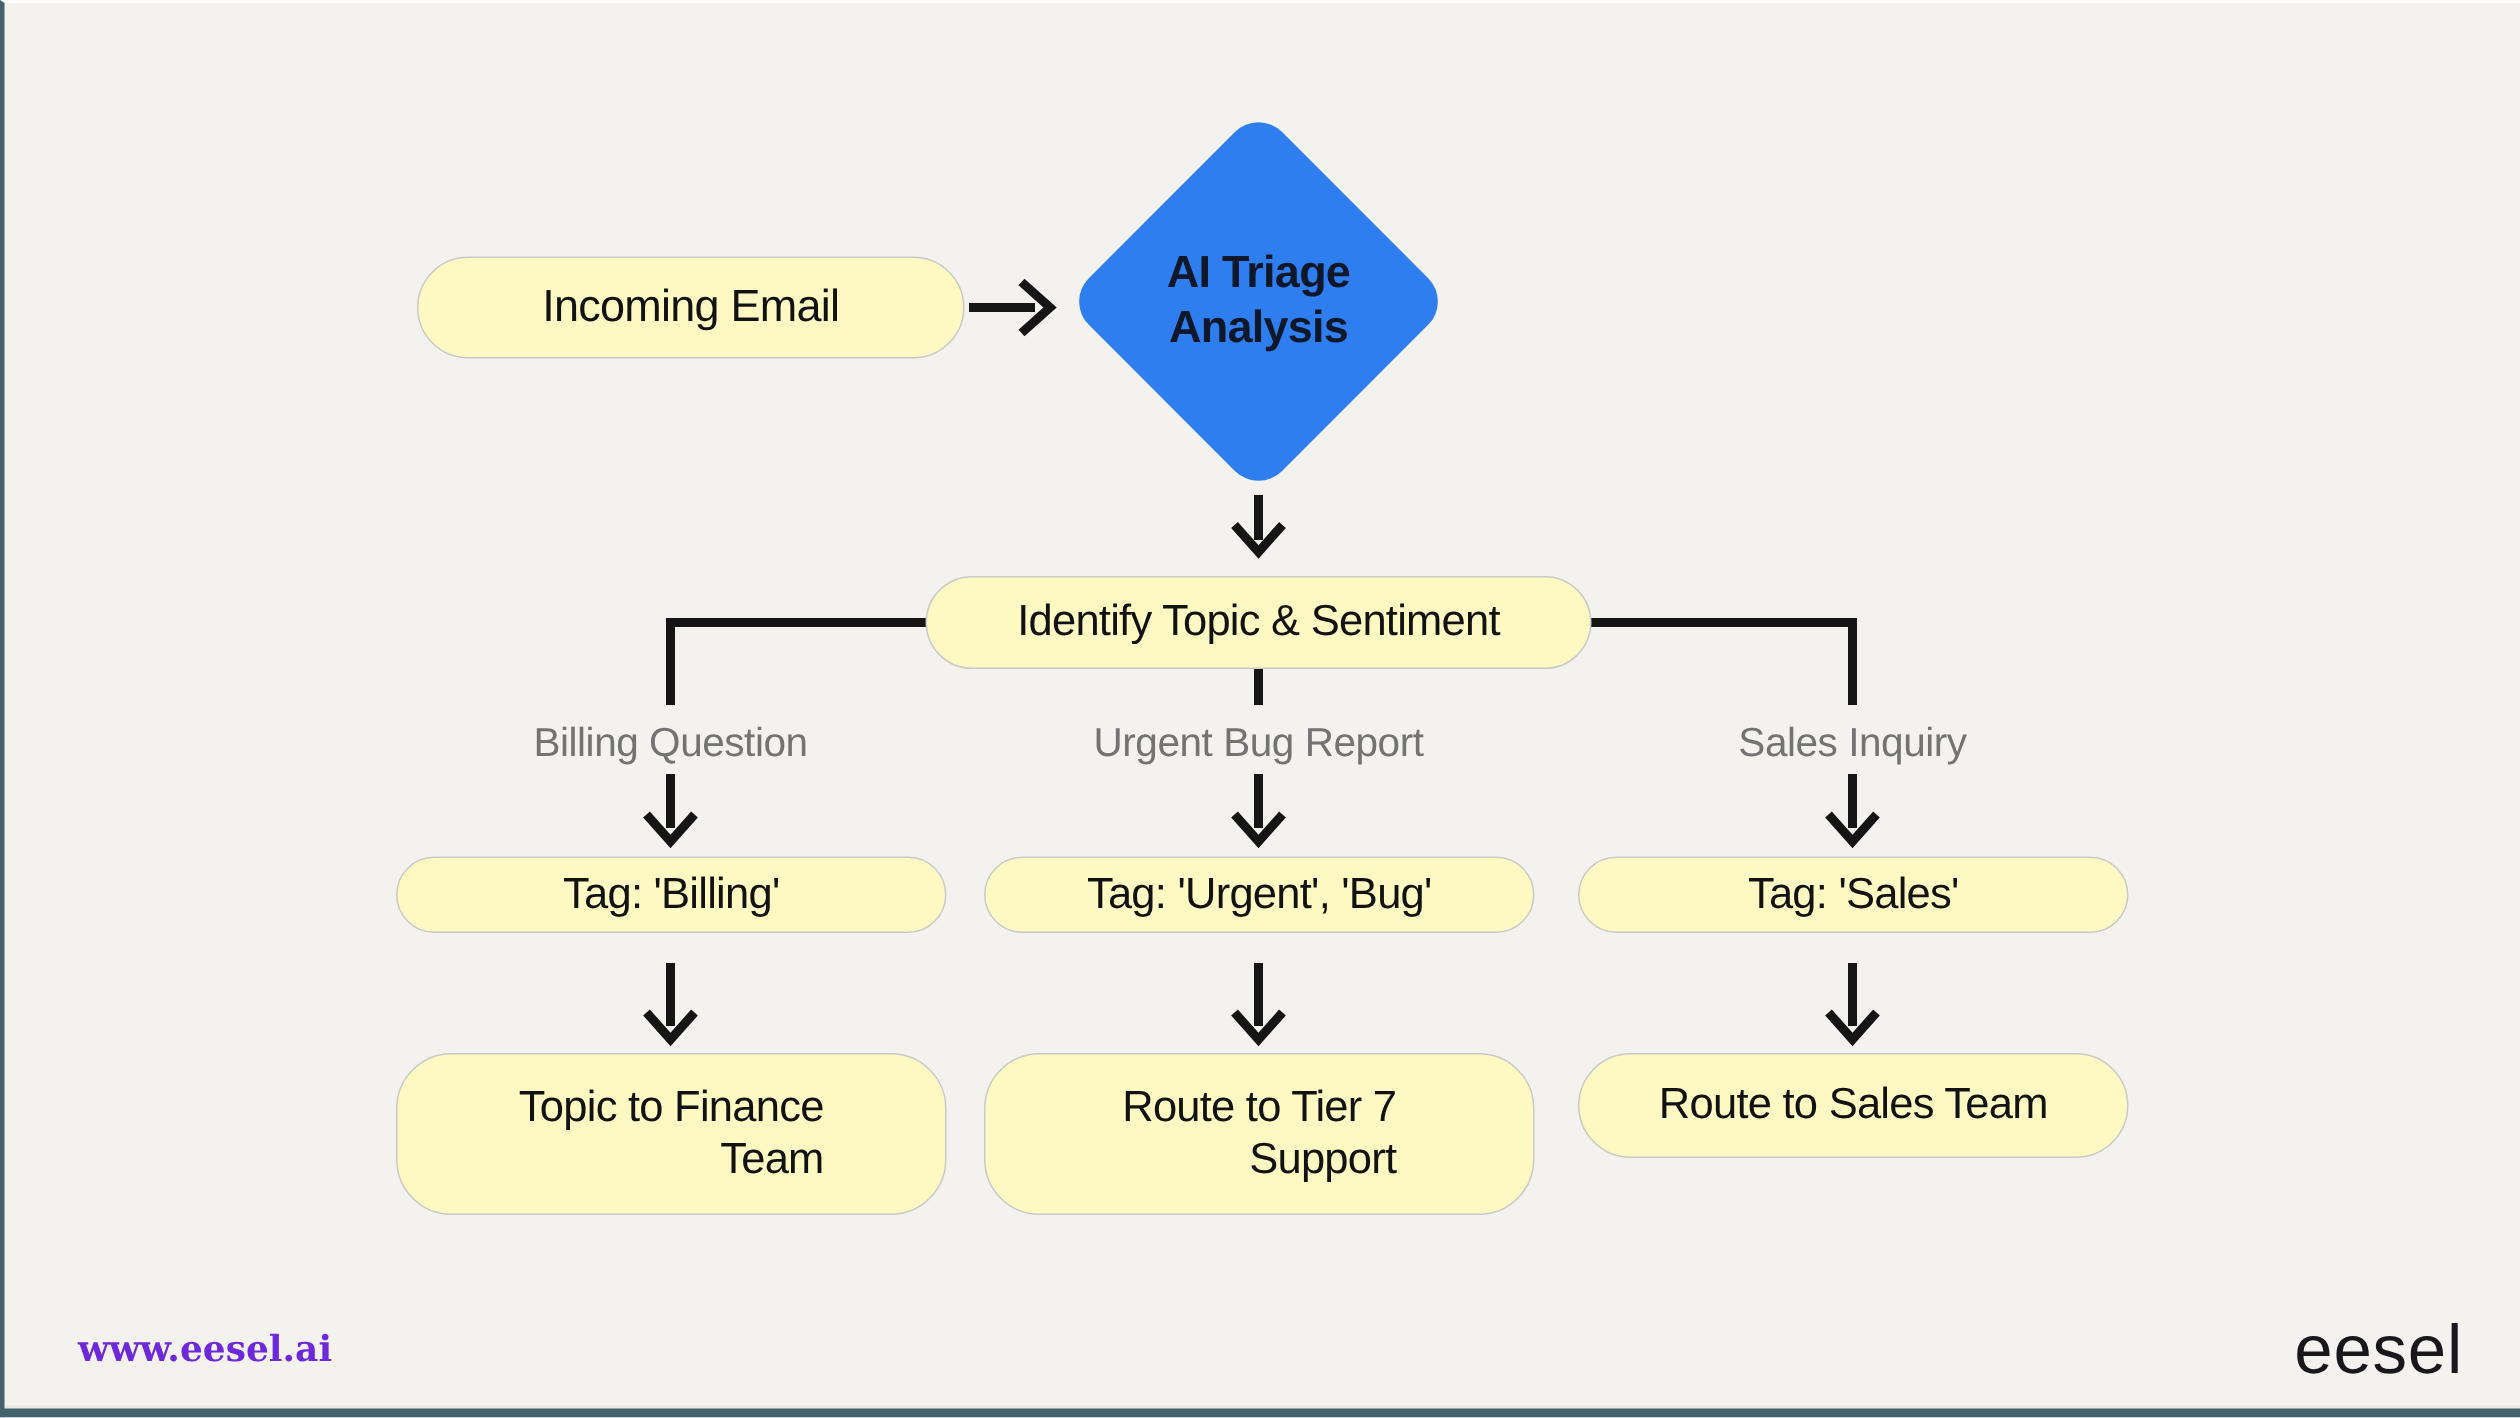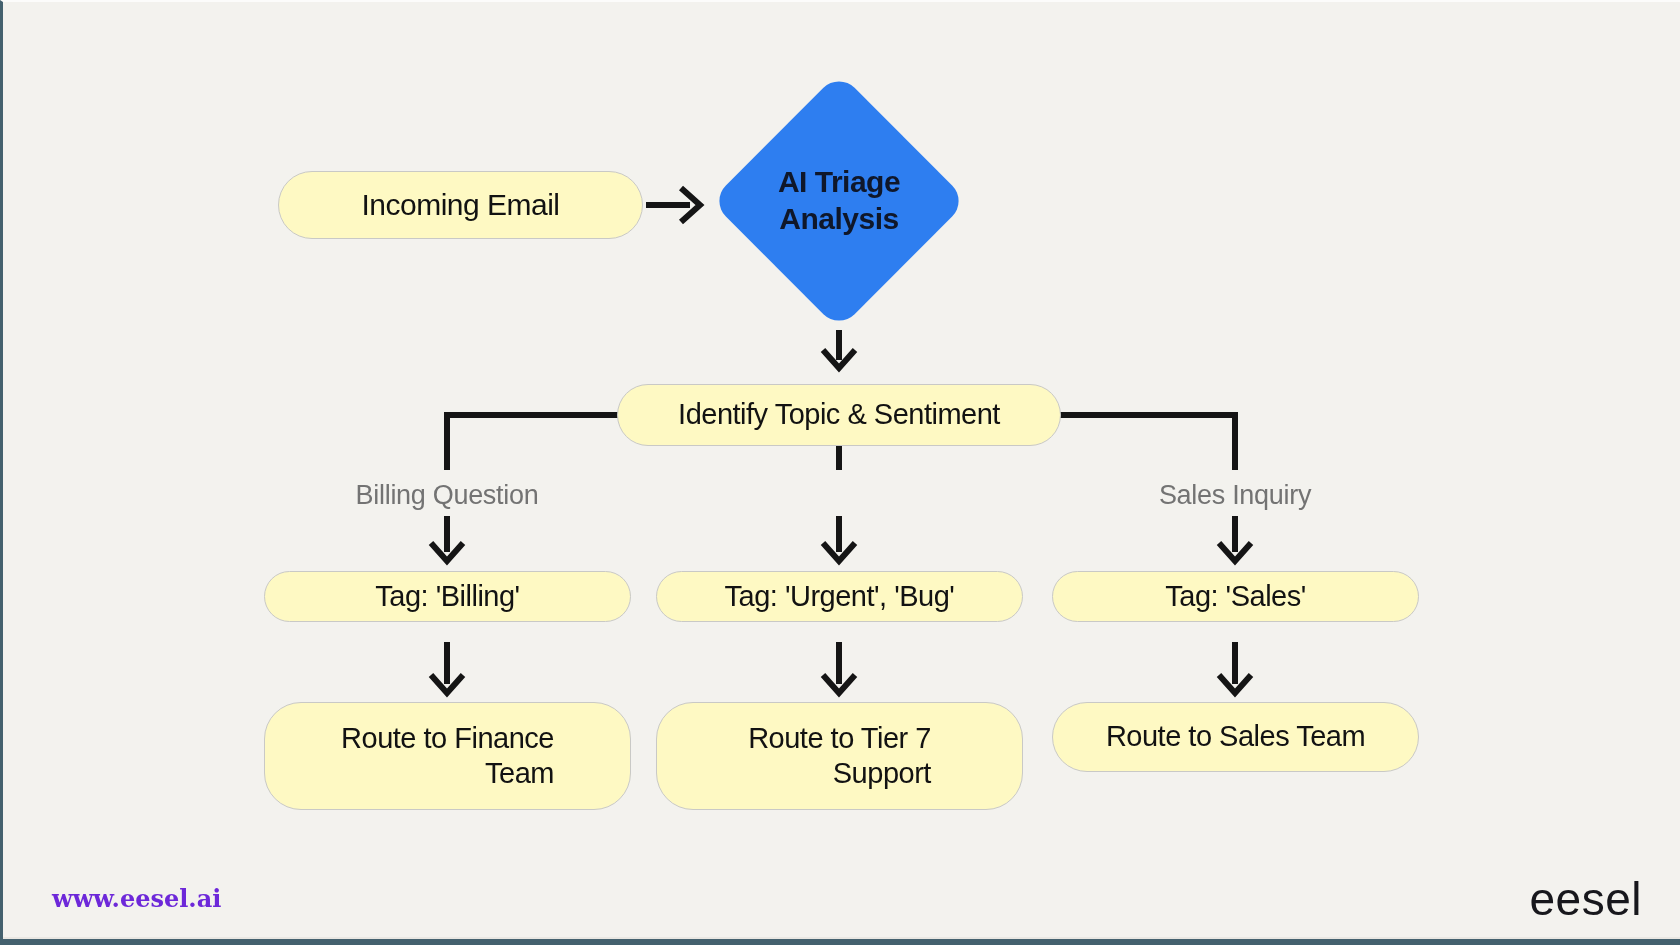--- a/index.html
+++ b/index.html
@@ -124,27 +124,28 @@
 
   <div class="node node-incoming">Incoming Email</div>
 
   <div class="diamond"></div>
   <div class="diamond-label">AI Triage
 Analysis</div>
 
   <div class="node node-identify">Identify Topic &amp; Sentiment</div>
 
   <div class="branch-label bl-left">Billing Question</div>
+  <div class="branch-label bl-mid">Urgent Bug Report</div>
   <div class="branch-label bl-right">Sales Inquiry</div>
 
   <div class="node node-tag col-left">Tag: 'Billing'</div>
   <div class="node node-tag col-mid">Tag: 'Urgent', 'Bug'</div>
   <div class="node node-tag col-right">Tag: 'Sales'</div>
 
-  <div class="node node-route h2line col-left">Route to Finance
+  <div class="node node-route h2line col-left">Topic to Finance
 Team</div>
   <div class="node node-route h2line col-mid">Route to Tier 7
 Support</div>
   <div class="node node-route h1line col-right">Route to Sales Team</div>
 
   <div class="footer-url">www.eesel.ai</div>
   <div class="footer-logo">eesel</div>
 
   <div class="frame"></div>
 </div>

